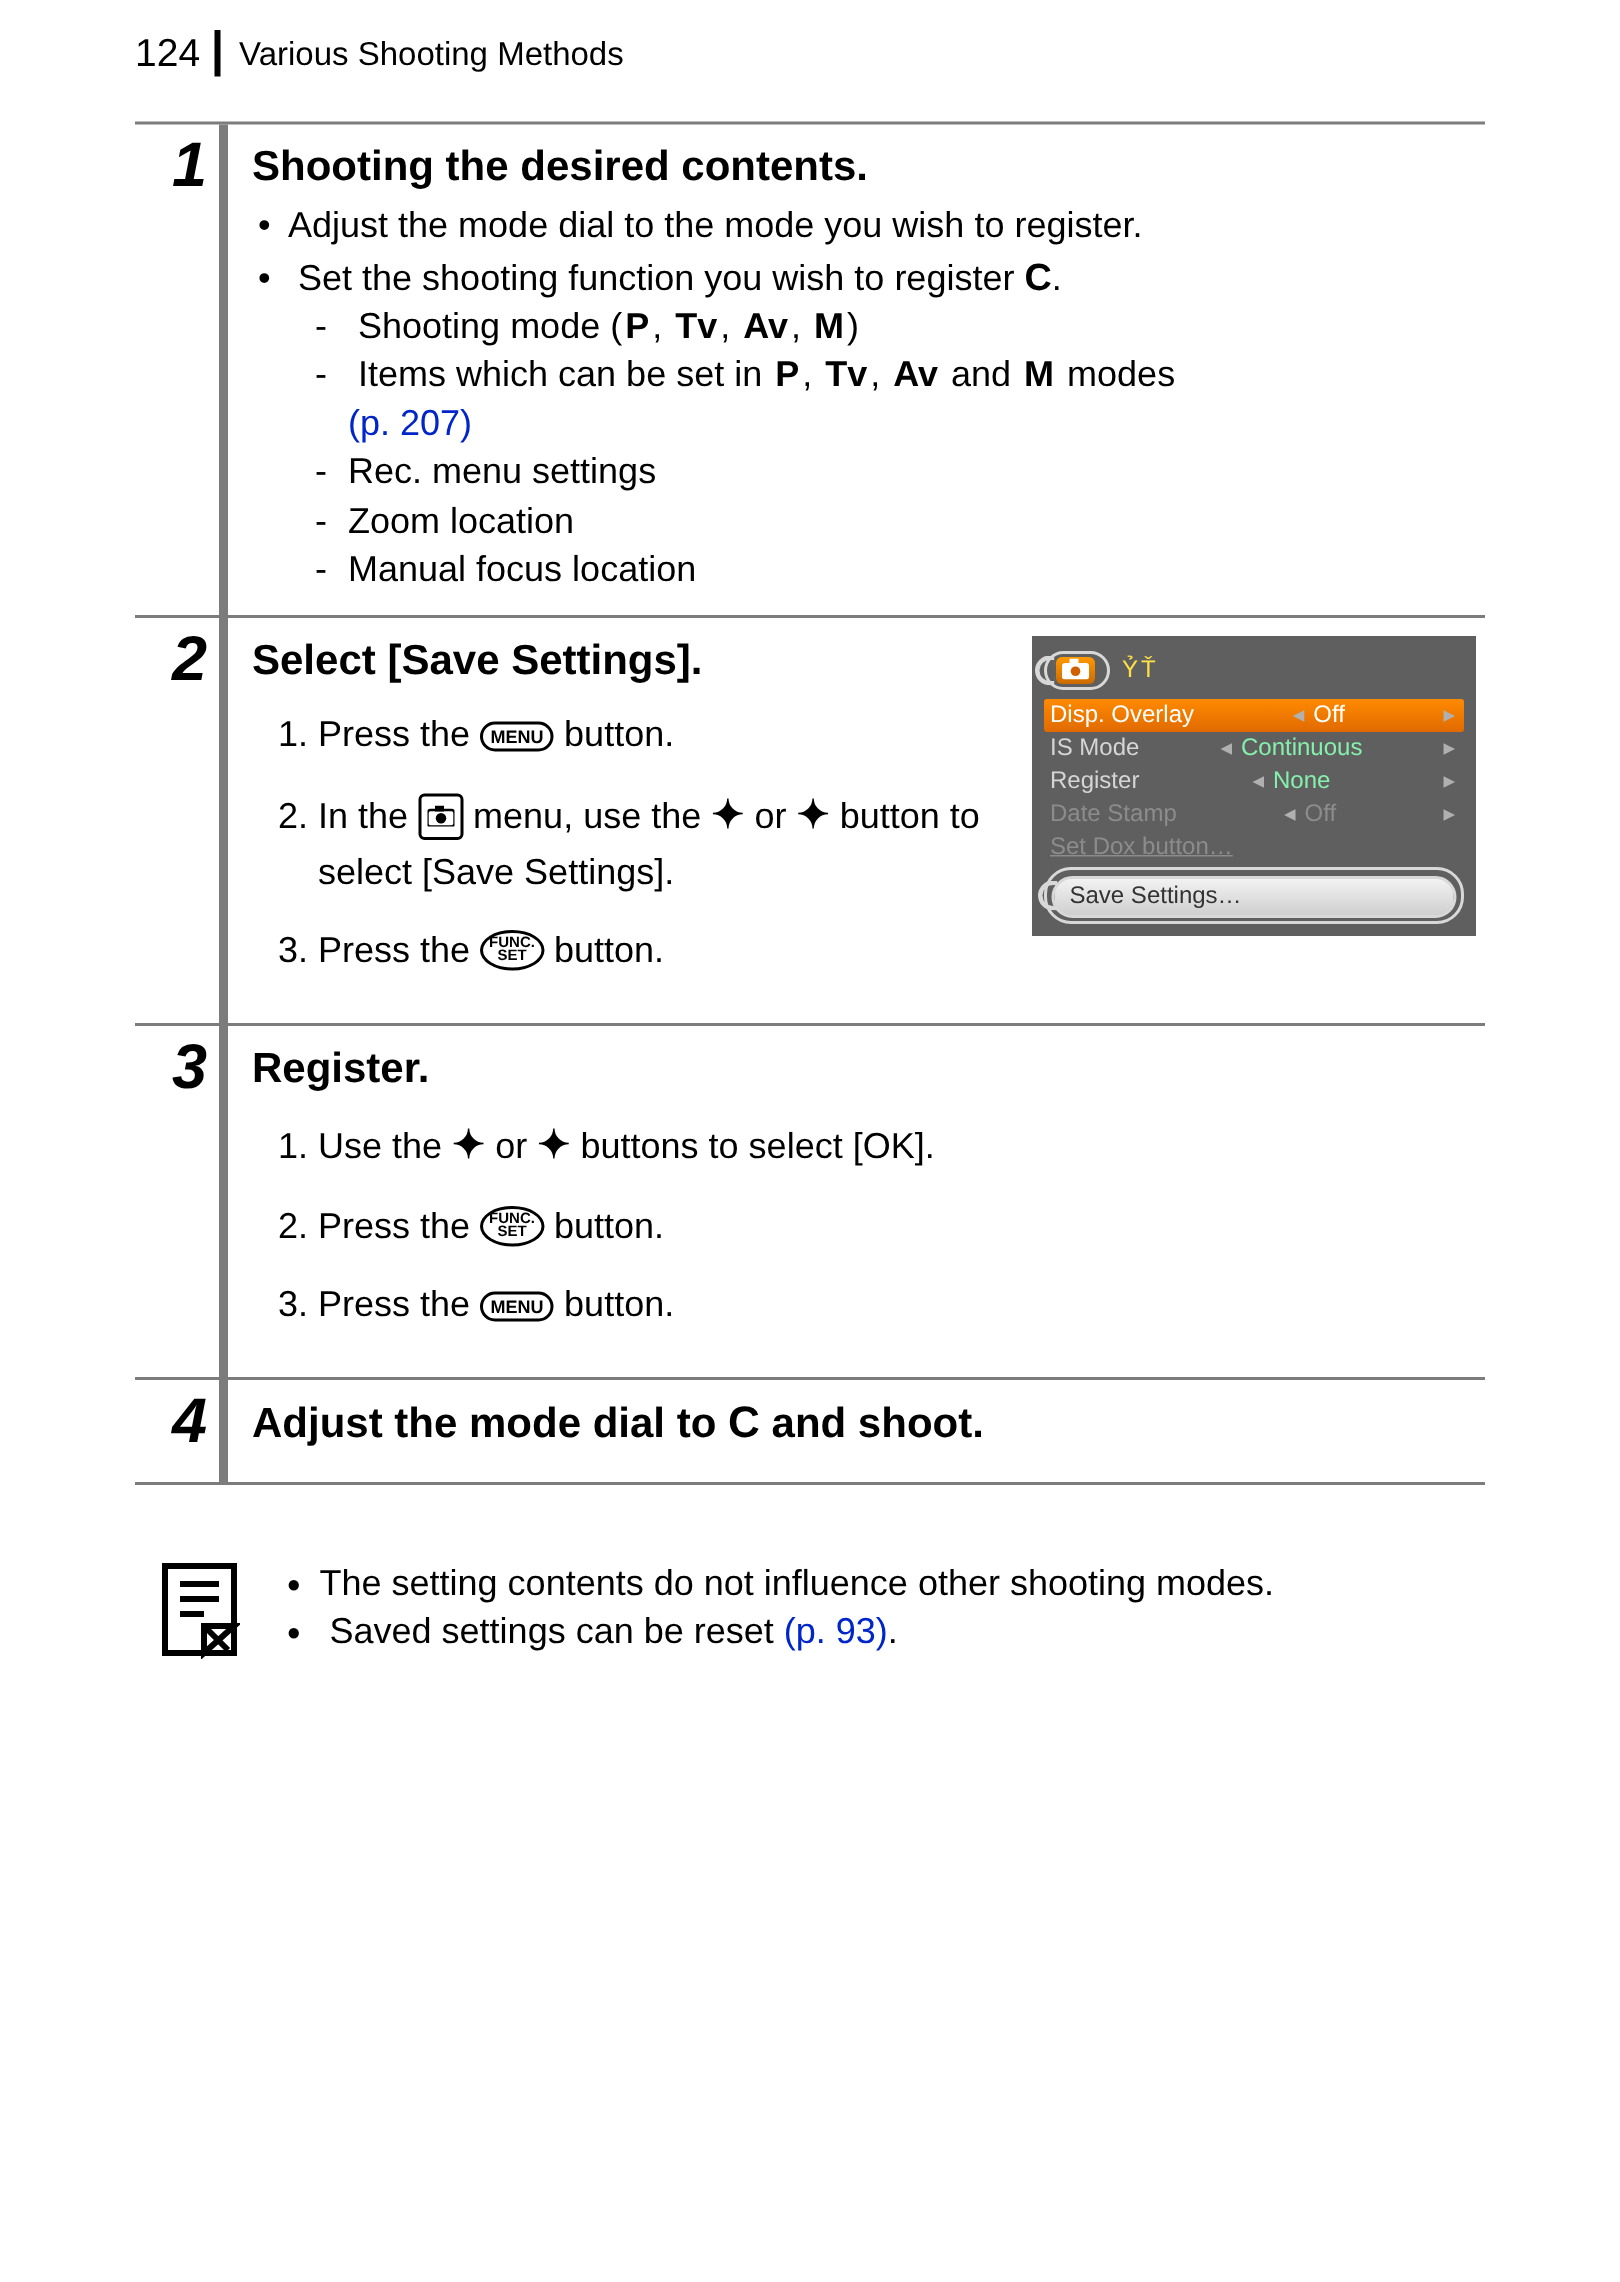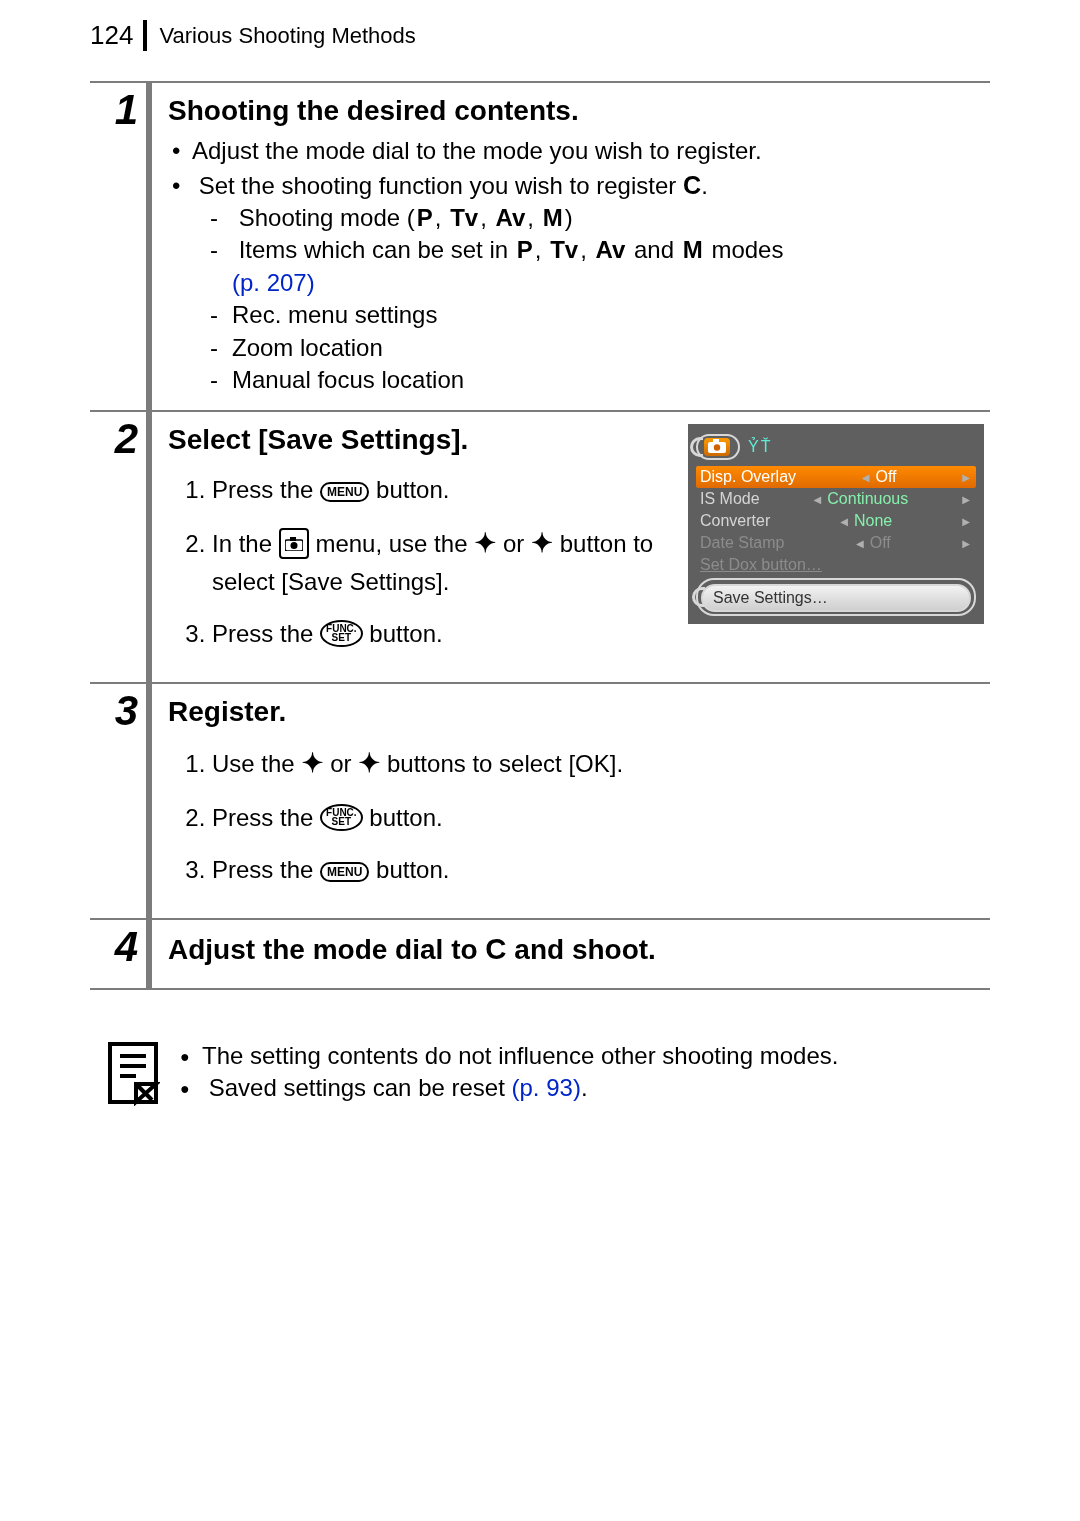--- a/index.html
+++ b/index.html
@@ -170,21 +170,21 @@
   .lcd-cam {
     display:inline-block;
     background:linear-gradient(#ff9a00,#cc6a00);
     border-radius:4px;
     padding:1px 4px;
     color:#fff;
     font-size:14px;
     line-height:1;
   }
   .lcd-tools {
-    color:#5eead4;
+    color:#fde047;
     font-size:16px;
     letter-spacing:2px;
     margin-left:4px;
   }
   .lcd-row {
     display:flex;
     justify-content:space-between;
     font-size:16px;
     padding:2px 4px;
     align-items:center;
@@ -226,21 +226,21 @@
     height:14px;
     border-left:3px solid #d8d8d8;
     border-top:3px solid #d8d8d8;
     border-bottom:3px solid #d8d8d8;
     border-radius:10px 0 0 10px;
     transform:translateY(-50%);
   }
   .notes-row {
     display:flex;
     margin-top: 50px;
-    gap: 20px;
+    gap: 31px;
     font-size:24px;
     align-items:flex-start;
     padding-left:16px;
   }
   .note-icon {
     width:54px;
     flex:0 0 54px;
   }
   .note-icon svg { width:54px; height:66px; }
   ul.solid-bullets {
@@ -339,21 +339,21 @@
             </div>
             <div class="lcd-row">
               <span>IS Mode</span>
               <span class="leftcell">
                   <span class="tri">◀</span>
                   <span class="val">Continuous</span>
                 </span>
               <span class="tri">▶</span>
             </div>
             <div class="lcd-row">
-              <span>Converter</span>
+              <span>Register</span>
               <span class="leftcell">
                   <span class="tri">◀</span>
                   <span class="val">None</span>
                 </span>
               <span class="tri">▶</span>
             </div>
             <div class="lcd-row lcd-row-dim">
               <span>Date Stamp</span>
               <span class="leftcell">
                   <span class="tri">◀</span>

